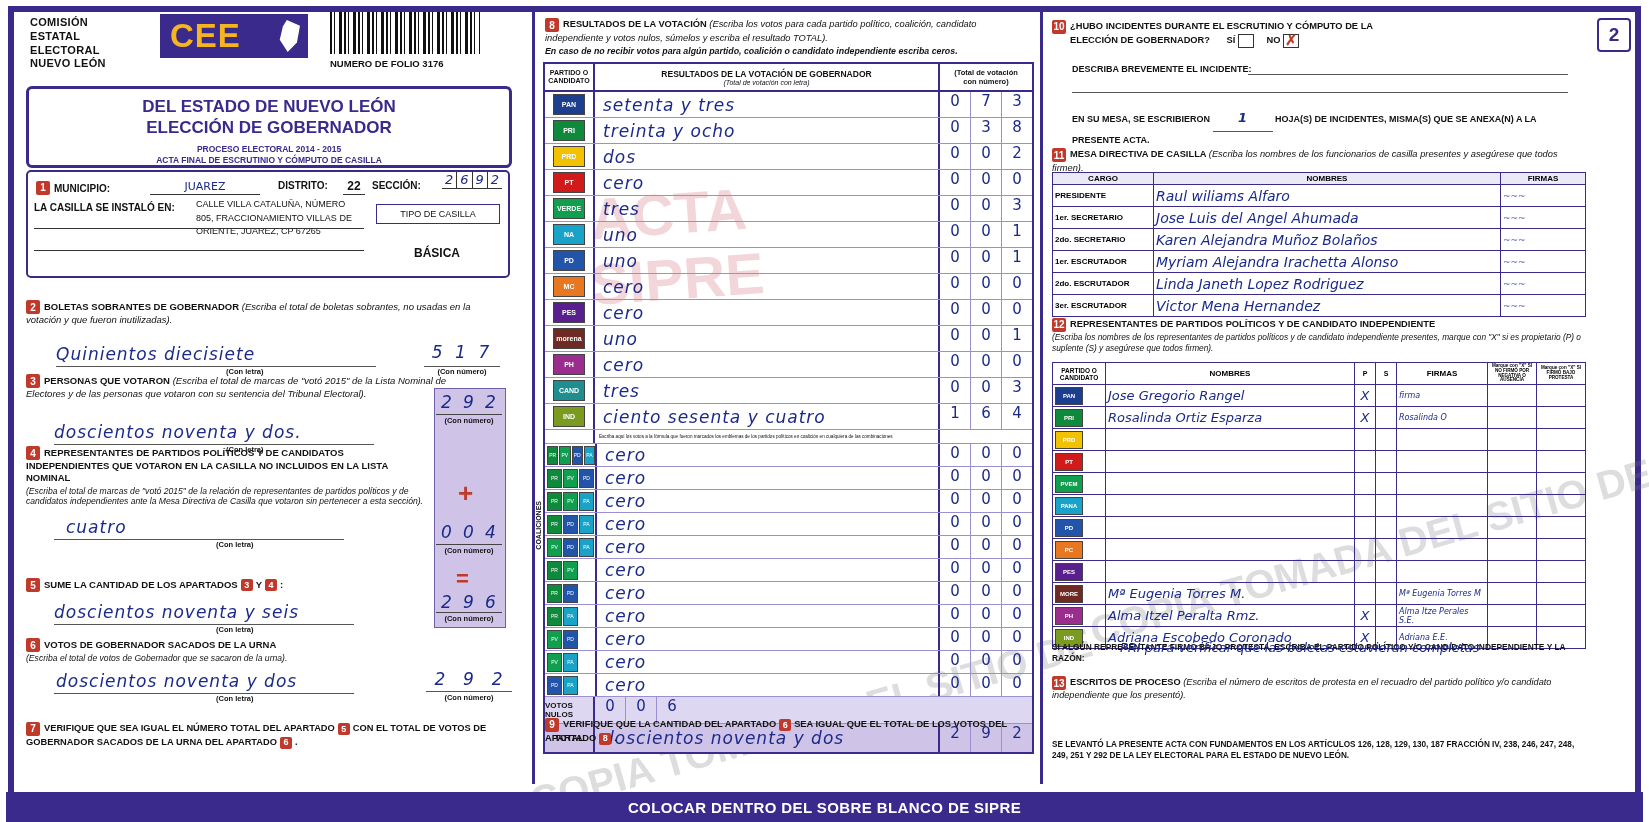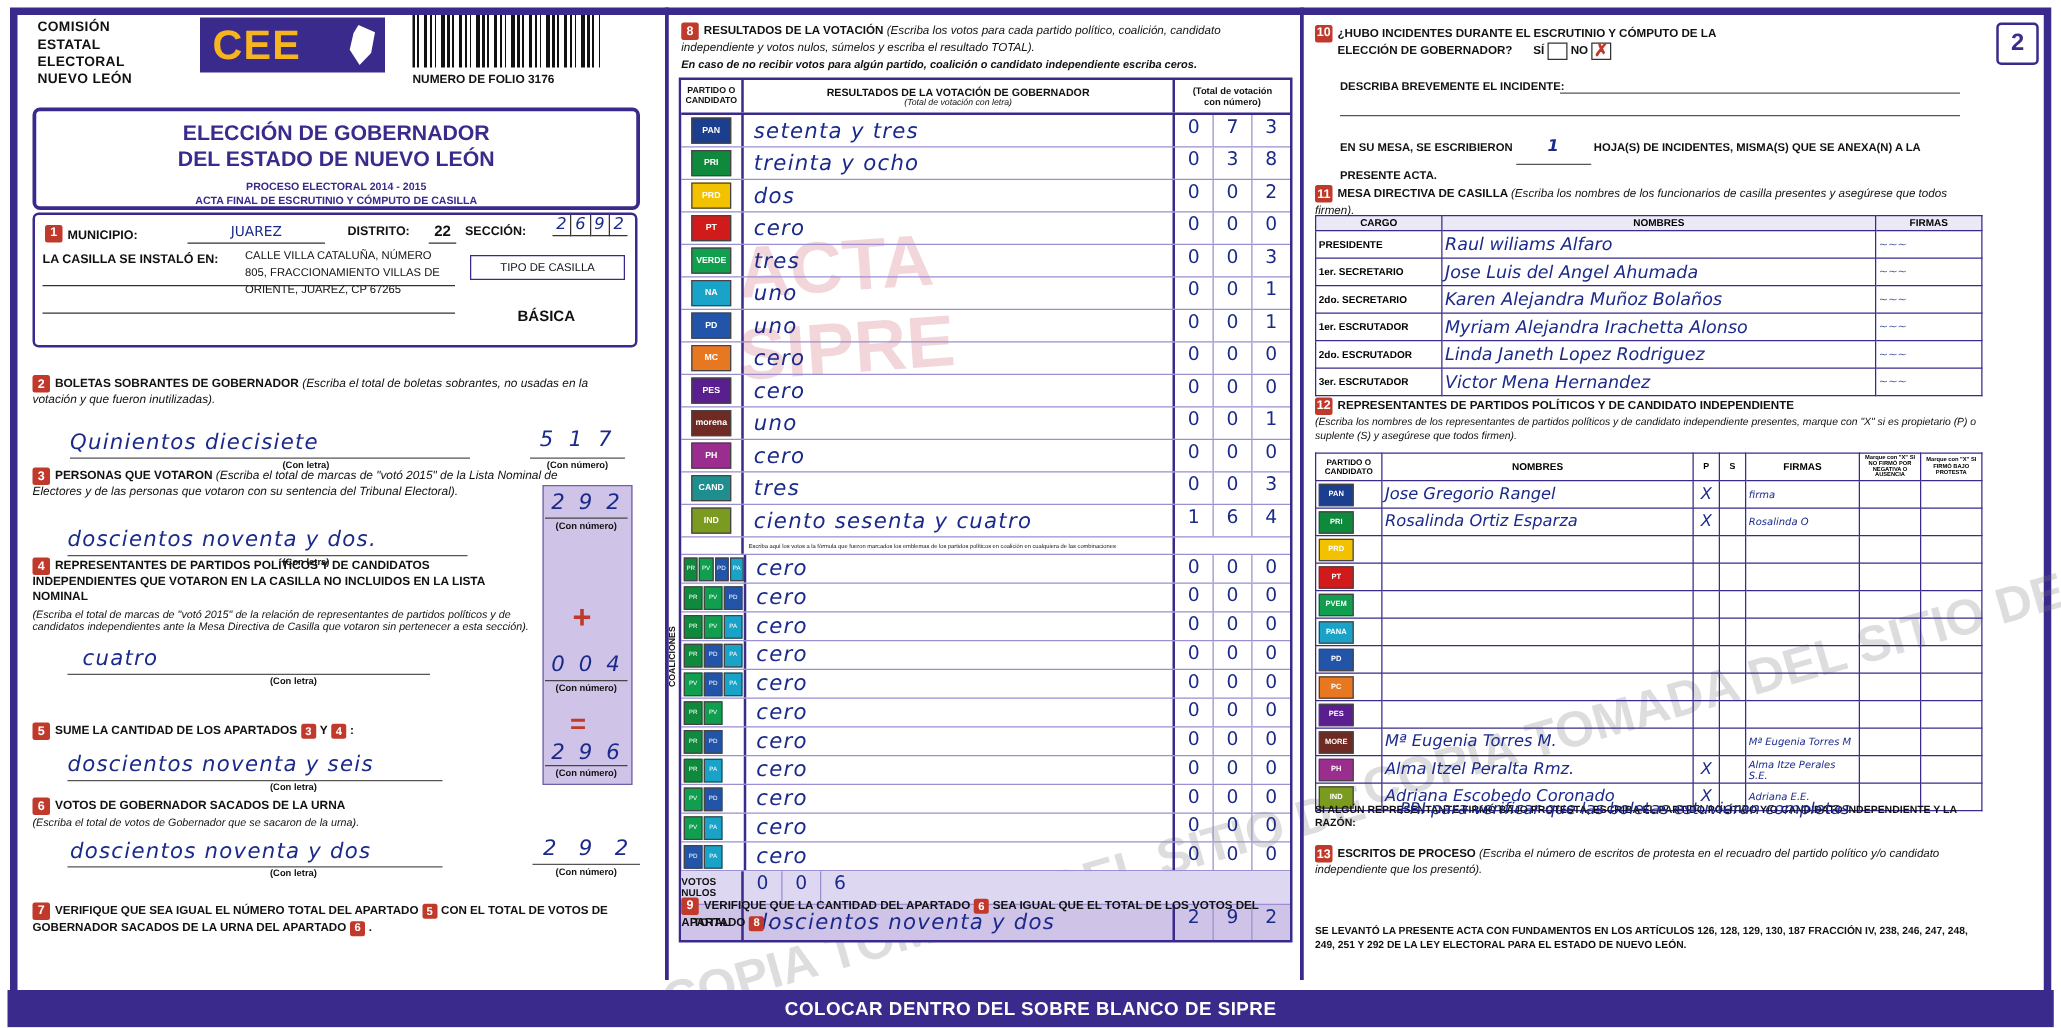--- a/index.html
+++ b/index.html
@@ -72,22 +72,22 @@
 NUEVO LEÓN</div>
   <div class="cee-box">
     <div class="txt">CEE</div>
     <div class="cee-state"></div>
   </div>
   <div class="barcode"></div>
   <div class="folio">NUMERO DE FOLIO 3176</div>
 
   <div class="titlebox">
     <div class="t1">
+      <div>DEL ESTADO DE NUEVO LEÓN</div>
       <div>ELECCIÓN DE GOBERNADOR</div>
-      <div>DEL ESTADO DE NUEVO LEÓN</div>
     </div>
     <div class="t2">
       <div>PROCESO ELECTORAL  2014 - 2015</div>
       <div>ACTA FINAL DE ESCRUTINIO Y CÓMPUTO DE CASILLA</div>
     </div>
   </div>
 
   <div class="box-1"></div>
   <div style="position:absolute;left:36px;top:178px;"><span class="num">1</span><span class="lbl">MUNICIPIO:</span></div>
   <div style="position:absolute;left:150px;top:176px;width:110px;border-bottom:1px solid #333;text-align:center;"><span class="hwsm" style="font-size:11px;font-style:normal;">JUAREZ</span></div>
@@ -598,21 +598,21 @@
   </div>
 
   <div class="pagebadge">2</div>
 
   <div style="position:absolute;left:1052px;top:20px;width:530px;font-size:9.3px;font-weight:bold;color:#111;line-height:1.35;">
     <span class="num">10</span><span>¿HUBO INCIDENTES DURANTE EL ESCRUTINIO Y CÓMPUTO DE LA</span>
     <div style="margin-left:18px;">
       <span>ELECCIÓN DE GOBERNADOR?</span>
       <span style="margin-left:14px;">SÍ</span>
       <span style="display:inline-block;width:14px;height:12px;border:1px solid #333;vertical-align:middle;"></span>
-      <span style="">NO</span>
+      <span style="margin-left:10px;">NO</span>
       <span style="display:inline-block;width:14px;height:12px;border:1px solid #333;vertical-align:middle;position:relative;color:#c0392b;font-size:14px;line-height:10px;text-align:center;">✗</span>
     </div>
   </div>
   <div style="position:absolute;left:1072px;top:64px;font-size:9px;font-weight:bold;color:#111;">DESCRIBA BREVEMENTE EL INCIDENTE:</div>
   <div style="position:absolute;left:1248px;top:74px;width:320px;border-bottom:1px solid #555;"></div>
   <div style="position:absolute;left:1072px;top:92px;width:496px;border-bottom:1px solid #555;"></div>
   <div style="position:absolute;left:1072px;top:106px;width:496px;font-size:9px;font-weight:bold;color:#111;line-height:1.9;">
     <span>EN SU MESA, SE ESCRIBIERON</span>
     <span style="display:inline-block;width:60px;border-bottom:1px solid #555;text-align:center;" class="hwsm">1</span>
     <span>HOJA(S) DE INCIDENTES, MISMA(S) QUE SE ANEXA(N) A LA PRESENTE ACTA.</span>

